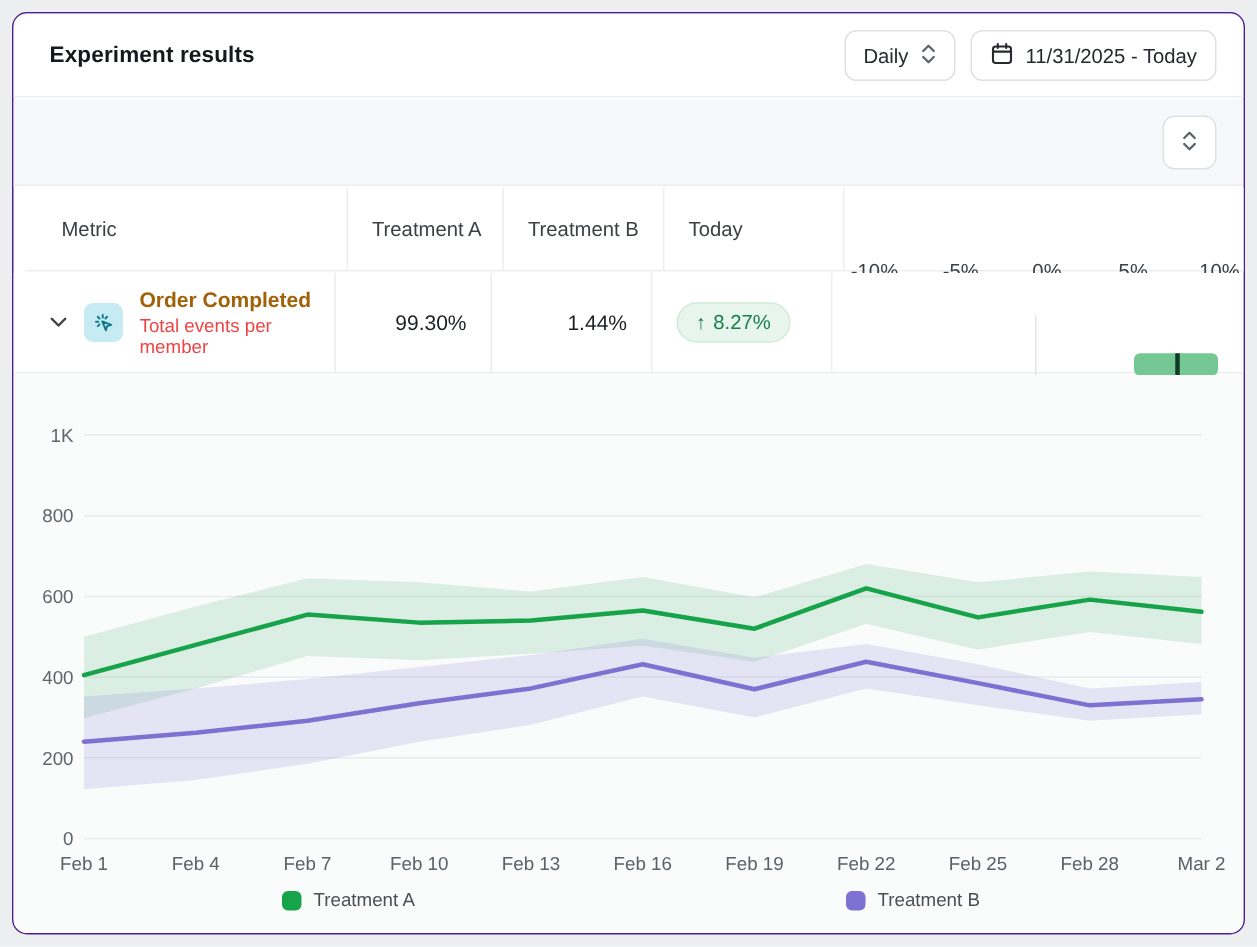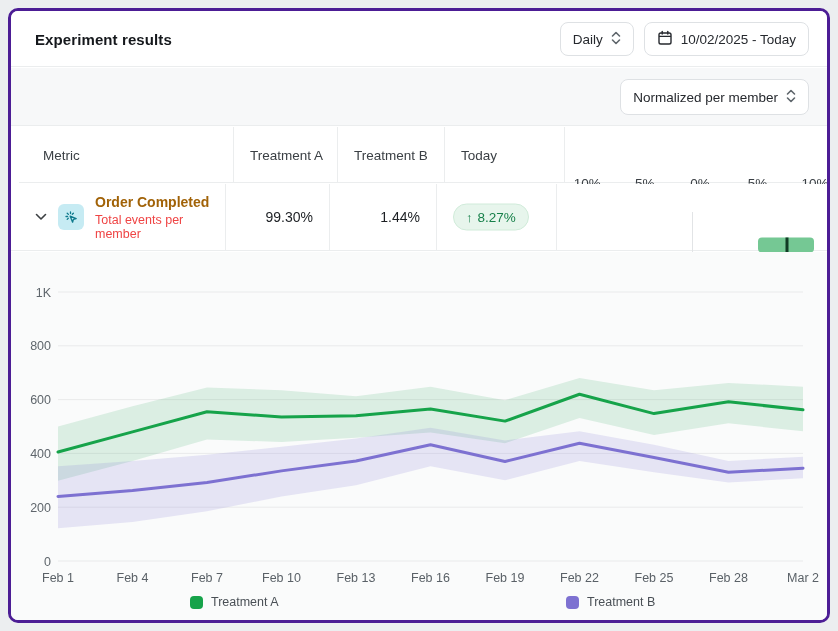--- a/index.html
+++ b/index.html
@@ -1,19 +1,19 @@
 <!DOCTYPE html>
 <html><head>
 <meta charset="utf-8">
 <style>
   * { margin:0; padding:0; box-sizing:border-box; }
   html,body { width:838px; height:631px; }
   body { background:#eceef0; font-family:"Liberation Sans", sans-serif; color:#1c1f23; }
   .card { position:absolute; left:8px; top:8px; width:822px; height:615px;
-          background:#ffffff; border:3px solid #4c1d95; border-radius:10px; overflow:hidden; }
+          background:#ffffff; border:1px solid #4c1d95; border-radius:10px; overflow:hidden; }
 
   
   .row-title   { position:absolute; left:0; top:0;    width:100%; height:56px; border-bottom:1px solid #ebedee; background:#fff; }
   .row-toolbar { position:absolute; left:0; top:57px;  width:100%; height:58px; border-bottom:1px solid #ebedee; background:#f7f8f9; }
   .row-thead   { position:absolute; left:8px; top:116px; width:100%; height:56px; border-bottom:1px solid #ebedee; background:#fff; }
   .row-metric  { position:absolute; left:0; top:173px; width:100%; height:67px; border-bottom:1px solid #ebedee; background:#fff; }
   .chart-section { position:absolute; left:0; top:241px; width:100%; height:374px; background:#fafbfb; }
 
   .page-title { position:absolute; left:24px; top:50%; transform:translateY(-50%);
                 font-size:15px; font-weight:700; color:#15181c; letter-spacing:.1px; }
@@ -86,29 +86,28 @@
       </button>
       <button class="btn">
         <span>
           <svg width="16" height="16" viewBox="0 0 16 16">
               <rect x="2" y="3" width="12" height="11" rx="1.8" fill="none" stroke="#26292e" stroke-width="1.4"></rect>
               <line x1="5.2" y1="1.4" x2="5.2" y2="4" stroke="#26292e" stroke-width="1.4" stroke-linecap="round"></line>
               <line x1="10.8" y1="1.4" x2="10.8" y2="4" stroke="#26292e" stroke-width="1.4" stroke-linecap="round"></line>
               <line x1="2" y1="6.4" x2="14" y2="6.4" stroke="#26292e" stroke-width="1.4"></line>
             </svg>
         </span>
-        <span class="lbl">10/02/2025 - Today</span>
+        <span class="lbl">11/31/2025 - Today</span>
       </button>
     </div>
   </div>
 
   <div class="row-toolbar">
     <div class="toolbar-controls">
       <button class="btn" style="height:36px;">
-        <span class="lbl">Normalized per member</span>
         <span>
           <svg width="10" height="14" viewBox="0 0 10 14">
               <polyline points="1.5,5 5,1.5 8.5,5" fill="none" stroke="#5f666c" stroke-width="1.6" stroke-linecap="round" stroke-linejoin="round"></polyline>
               <polyline points="1.5,9 5,12.5 8.5,9" fill="none" stroke="#5f666c" stroke-width="1.6" stroke-linecap="round" stroke-linejoin="round"></polyline>
             </svg>
         </span>
       </button>
     </div>
   </div>
 

